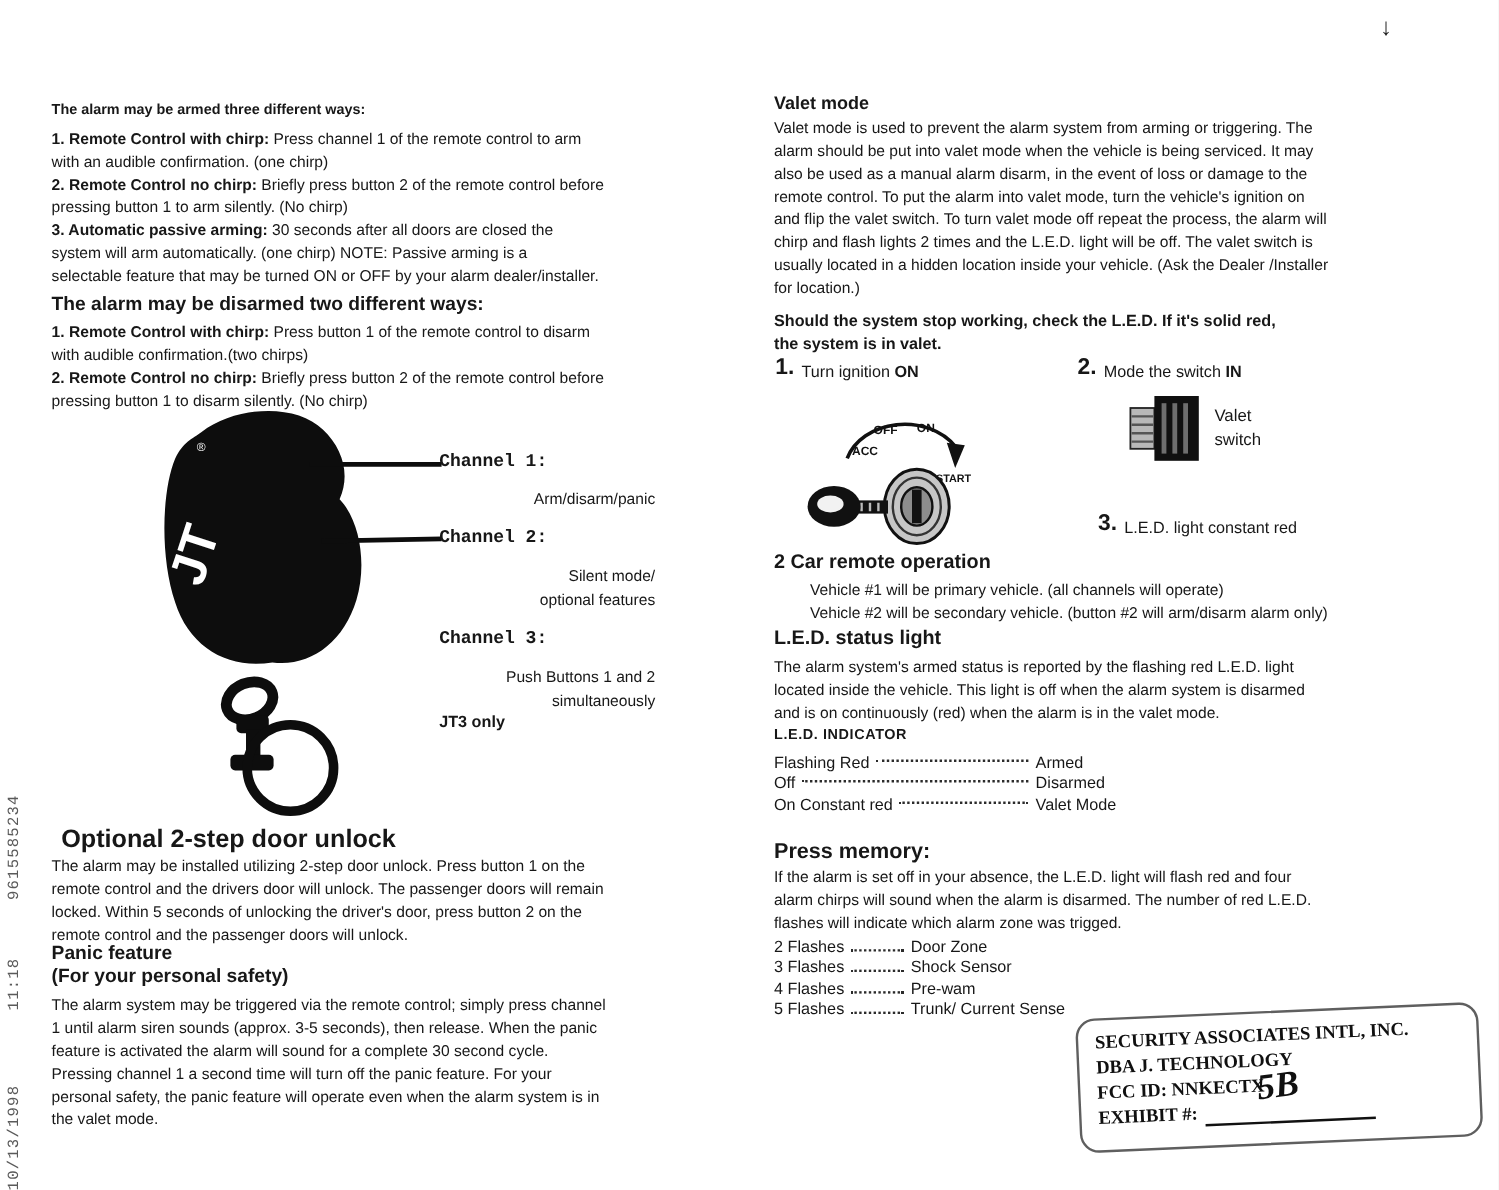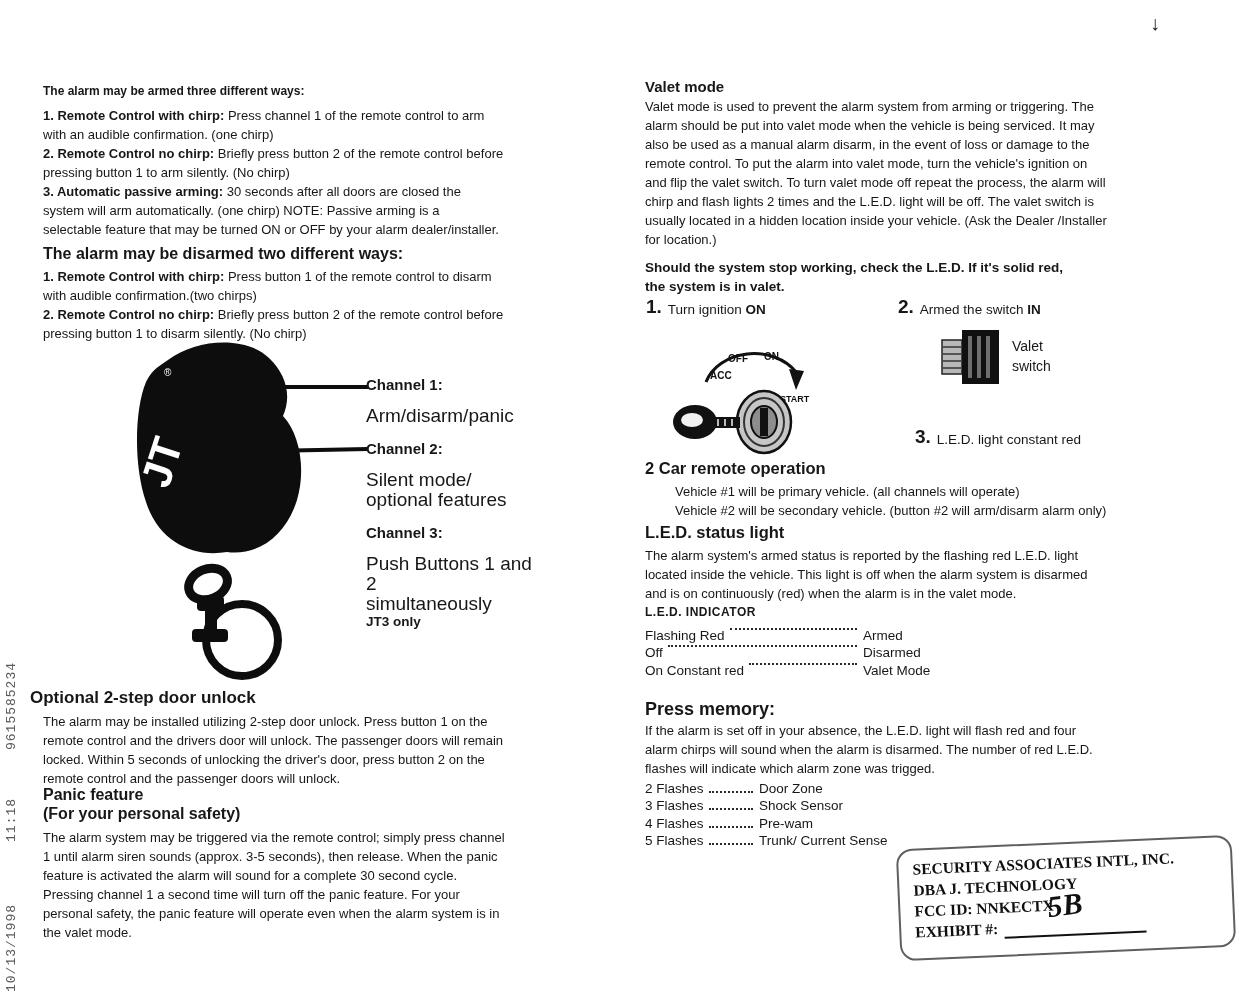--- a/index.html
+++ b/index.html
@@ -6,30 +6,30 @@
   .page{position:relative;width:1249px;height:992px;background:#ffffff;overflow:hidden;
         font-family:"Liberation Sans",sans-serif;color:#171717;}
   .abs{position:absolute;}
   .h{font-weight:bold;margin:0;}
   .body{font-size:13px;line-height:19px;white-space:pre-line;margin:0;}
   .body b{font-weight:bold;}
   .vert{position:absolute;left:4px;writing-mode:vertical-rl;transform:rotate(180deg);
         font-family:"Liberation Mono",monospace;font-size:13px;color:#5a5a5a;letter-spacing:1px;}
   .arrow{font-size:20px;color:#222;}
   
-  .ch-title{font-size:15px;font-weight:bold;margin:0 0 13px;}
-  .ch-desc{font-size:19px;line-height:20px;margin:0 0 14px;white-space:pre-line;}
+  .ch-title{font-size:15px;font-weight:bold;margin:0 0 13px;font-family:Liberation Mono, monospace;}
+  .ch-desc{font-size:13px;line-height:20px;margin:0 0 14px;white-space:pre-line;text-align:right;}
   .ch-note{font-size:13.5px;font-weight:bold;margin:0;}
   
   .step{display:flex;align-items:flex-start;font-size:13.5px;}
   .step .num{font-size:19px;font-weight:bold;line-height:18px;margin-right:6px;}
   .step .txt{line-height:18px;padding-top:3px;}
   
   .dotrow{display:grid;grid-template-columns:218px 1fr;font-size:13.5px;height:17.6px;align-items:end;}
-  .dotrow .lft{display:flex;align-items:flex-start;}
+  .dotrow .lft{display:flex;align-items:center;}
   .dotrow .lbl{white-space:nowrap;}
   .lead{flex:1;border-bottom:2px dotted #2b2b2b;margin:0 6px 3px 5px;}
   .flrow{display:grid;grid-template-columns:114px 1fr;font-size:13.5px;height:17.2px;align-items:end;}
   .flrow .lft{display:flex;align-items:flex-end;}
   
   .stamp{left:898px;top:842px;width:306px;transform:rotate(-2.5deg);
          border:2px solid #5f5f5f;border-radius:16px;padding:8px 12px 16px 14px;
          font-family:"Liberation Serif",serif;font-weight:bold;font-size:15.5px;
          line-height:21px;color:#101010;background:#fff;}
   .exrow{display:flex;align-items:flex-end;}
@@ -89,21 +89,21 @@
     <div class="ch-desc">Arm/disarm/panic</div>
     <div class="ch-title">Channel 2:</div>
     <div class="ch-desc">Silent mode/
 optional features</div>
     <div class="ch-title">Channel 3:</div>
     <div class="ch-desc" style="margin-bottom:0;">Push Buttons 1 and 2
 simultaneously</div>
     <div class="ch-note">JT3 only</div>
   </div>
 
-  <h3 class="abs h" style="left:30px;top:688px;font-size:17px;">Optional 2-step door unlock</h3>
+  <h3 class="abs h" style="left:51px;top:688px;font-size:21px;">Optional 2-step door unlock</h3>
   <p class="abs body" style="left:43px;top:712px;width:540px;">The alarm may be installed utilizing 2-step door unlock. Press button 1 on  the
 remote control and the drivers door will unlock. The passenger doors will remain
 locked. Within 5 seconds of unlocking the driver's door, press button 2 on the
 remote control and the passenger doors will unlock.</p>
 
   <h3 class="abs h" style="left:43px;top:786px;font-size:16px;">Panic feature</h3>
   <h3 class="abs h" style="left:43px;top:805px;font-size:16px;">(For your personal safety)</h3>
   <p class="abs body" style="left:43px;top:828px;width:540px;">The alarm system may be triggered via the remote control; simply press channel
 1 until alarm siren sounds (approx. 3-5 seconds), then release.  When the panic
 feature is activated the alarm will sound for a complete 30 second cycle.
@@ -122,21 +122,21 @@
 for location.)</p>
   <p class="abs body" style="left:645px;top:258px;width:545px;font-weight:bold;font-size:13.5px;">Should the system stop working, check the L.E.D. If it's solid red,
 the system is in valet.</p>
 
   <div class="abs step" style="left:646px;top:298px;">
     <span class="num">1.</span>
     <span class="txt"><span>Turn ignition </span><b>ON</b></span>
   </div>
   <div class="abs step" style="left:898px;top:298px;">
     <span class="num">2.</span>
-    <span class="txt"><span>Armed the switch </span><b>IN</b></span>
+    <span class="txt"><span>Mode the switch </span><b>IN</b></span>
   </div>
   <div class="abs step" style="left:915px;top:428px;">
     <span class="num">3.</span>
     <span class="txt">L.E.D. light constant red</span>
   </div>
 
   <svg class="abs" style="left:672px;top:322px;" width="180" height="155" viewBox="0 0 180 155">
     <path d="M 34,60 A 50,40 0 0 1 124,50" fill="none" stroke="#111" stroke-width="3"></path>
     <polygon points="117,47 132,49 124,68" fill="#111"></polygon>
     <text x="56" y="40" font-size="10" font-weight="bold" fill="#111">OFF</text>

